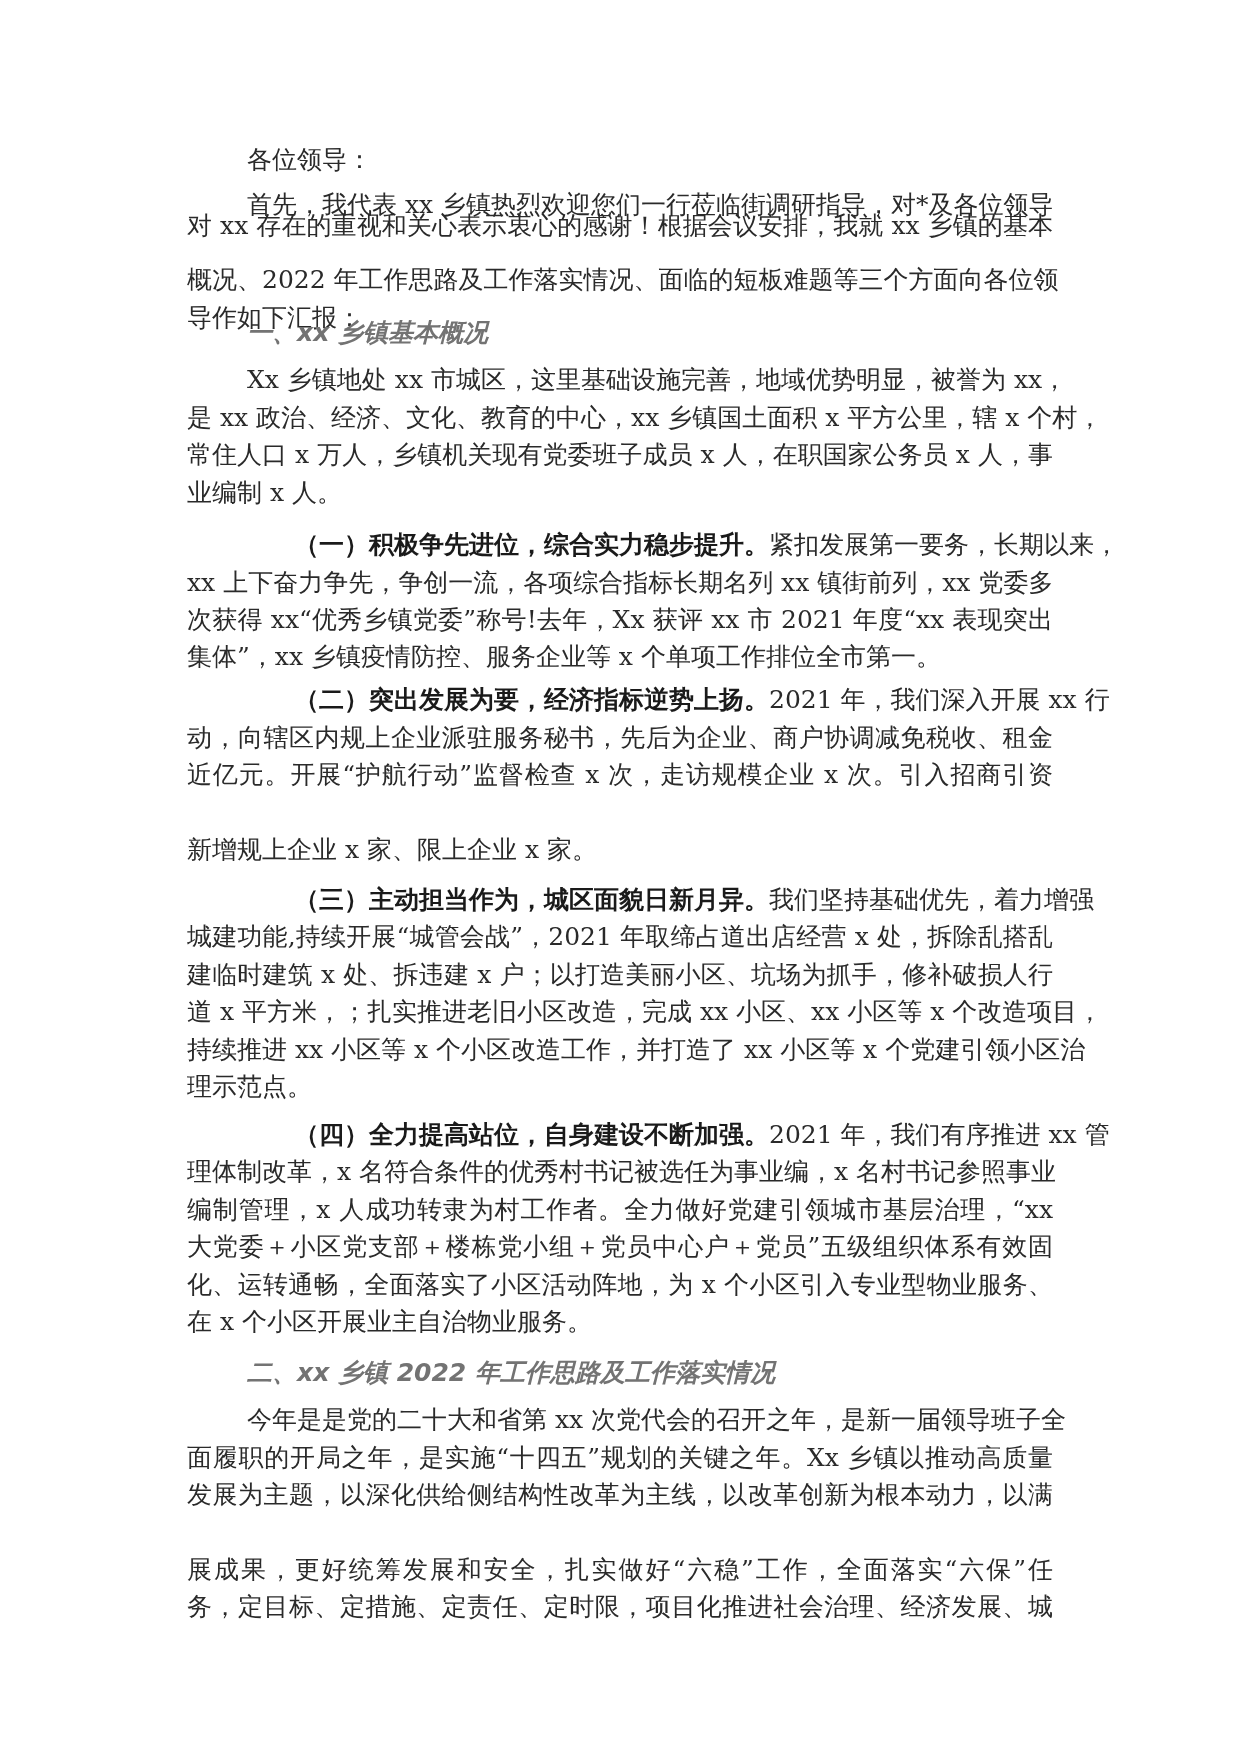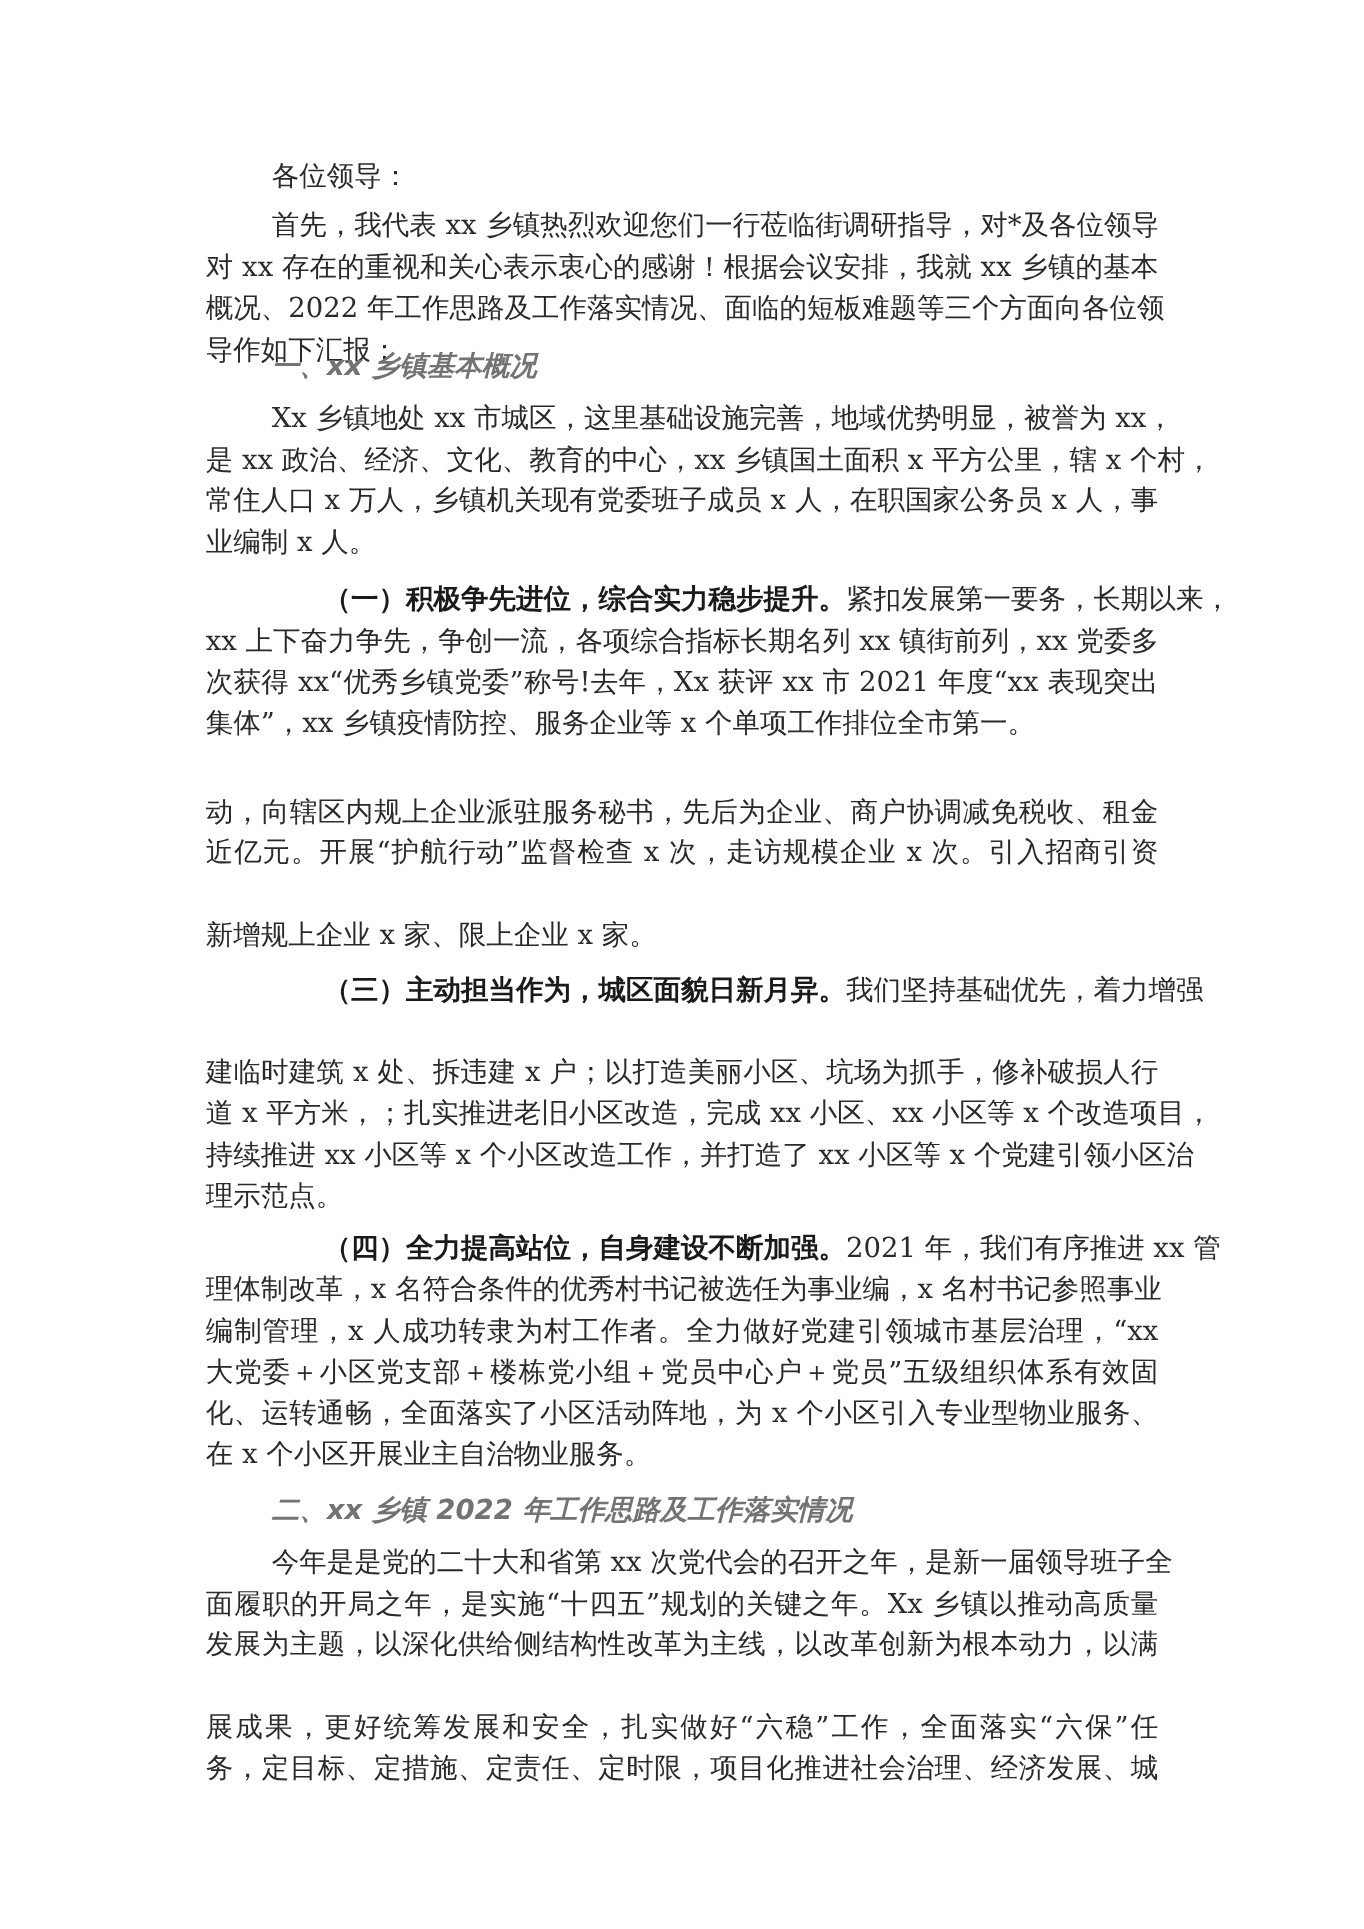--- a/index.html
+++ b/index.html
@@ -25,41 +25,43 @@
   .heading { font-family: "DejaVu Sans", "Liberation Sans", sans-serif; font-weight: bold; color: #737373; font-style: italic; }
 </style>
 </head>
 <body>
 
 <div class="page">
 
   <div class="line indent short" style="top:142px">各位领导：</div>
 
   <div class="line indent" style="top:187px">首先，我代表 xx 乡镇热烈欢迎您们一行莅临街调研指导，对*及各位领导</div>
-  <div class="line" style="top:225px">对 xx 存在的重视和关心表示衷心的感谢！根据会议安排，我就 xx 乡镇的基本</div>
+  <div class="line" style="top:208px">对 xx 存在的重视和关心表示衷心的感谢！根据会议安排，我就 xx 乡镇的基本</div>
   <div class="line" style="top:262px">概况、2022 年工作思路及工作落实情况、面临的短板难题等三个方面向各位领</div>
   <div class="line short" style="top:300px">导作如下汇报：</div>
 
   <div class="line indent short heading" style="top:315px">一、xx 乡镇基本概况</div>
 
   <div class="line indent" style="top:362px">Xx 乡镇地处 xx 市城区，这里基础设施完善，地域优势明显，被誉为 xx，</div>
   <div class="line" style="top:400px">是 xx 政治、经济、文化、教育的中心，xx 乡镇国土面积 x 平方公里，辖 x 个村，</div>
   <div class="line" style="top:437px">常住人口 x 万人，乡镇机关现有党委班子成员 x 人，在职国家公务员 x 人，事</div>
   <div class="line short" style="top:475px">业编制 x 人。</div>
 
   <div class="line indent" style="top:527px"><span class="b">（一）积极争先进位，综合实力稳步提升。</span><span>紧扣发展第一要务，长期以来，</span></div>
   <div class="line" style="top:565px">xx 上下奋力争先，争创一流，各项综合指标长期名列 xx 镇街前列，xx 党委多</div>
   <div class="line" style="top:602px">次获得 xx“优秀乡镇党委”称号!去年，Xx 获评 xx 市 2021 年度“xx 表现突出</div>
   <div class="line short" style="top:639px">集体”，xx 乡镇疫情防控、服务企业等 x 个单项工作排位全市第一。</div>
 
+  <div class="line indent" style="top:682px"><span class="b">（二）突出发展为要，经济指标逆势上扬。</span><span>2021 年，我们深入开展 xx 行</span></div>
   <div class="line" style="top:720px">动，向辖区内规上企业派驻服务秘书，先后为企业、商户协调减免税收、租金</div>
   <div class="line" style="top:757px">近亿元。开展“护航行动”监督检查 x 次，走访规模企业 x 次。引入招商引资</div>
   <div class="line short" style="top:832px">新增规上企业 x 家、限上企业 x 家。</div>
 
   <div class="line indent" style="top:882px"><span class="b">（三）主动担当作为，城区面貌日新月异。</span><span>我们坚持基础优先，着力增强</span></div>
+  <div class="line" style="top:919px">城建功能,持续开展“城管会战”，2021 年取缔占道出店经营 x 处，拆除乱搭乱</div>
   <div class="line" style="top:957px">建临时建筑 x 处、拆违建 x 户；以打造美丽小区、坑场为抓手，修补破损人行</div>
   <div class="line" style="top:994px">道 x 平方米，；扎实推进老旧小区改造，完成 xx 小区、xx 小区等 x 个改造项目，</div>
   <div class="line" style="top:1032px">持续推进 xx 小区等 x 个小区改造工作，并打造了 xx 小区等 x 个党建引领小区治</div>
   <div class="line short" style="top:1069px">理示范点。</div>
 
   <div class="line indent" style="top:1117px"><span class="b">（四）全力提高站位，自身建设不断加强。</span><span>2021 年，我们有序推进 xx 管</span></div>
   <div class="line" style="top:1154px">理体制改革，x 名符合条件的优秀村书记被选任为事业编，x 名村书记参照事业</div>
   <div class="line" style="top:1192px">编制管理，x 人成功转隶为村工作者。全力做好党建引领城市基层治理，“xx</div>
   <div class="line" style="top:1229px">大党委＋小区党支部＋楼栋党小组＋党员中心户＋党员”五级组织体系有效固</div>
   <div class="line" style="top:1267px">化、运转通畅，全面落实了小区活动阵地，为 x 个小区引入专业型物业服务、</div>

